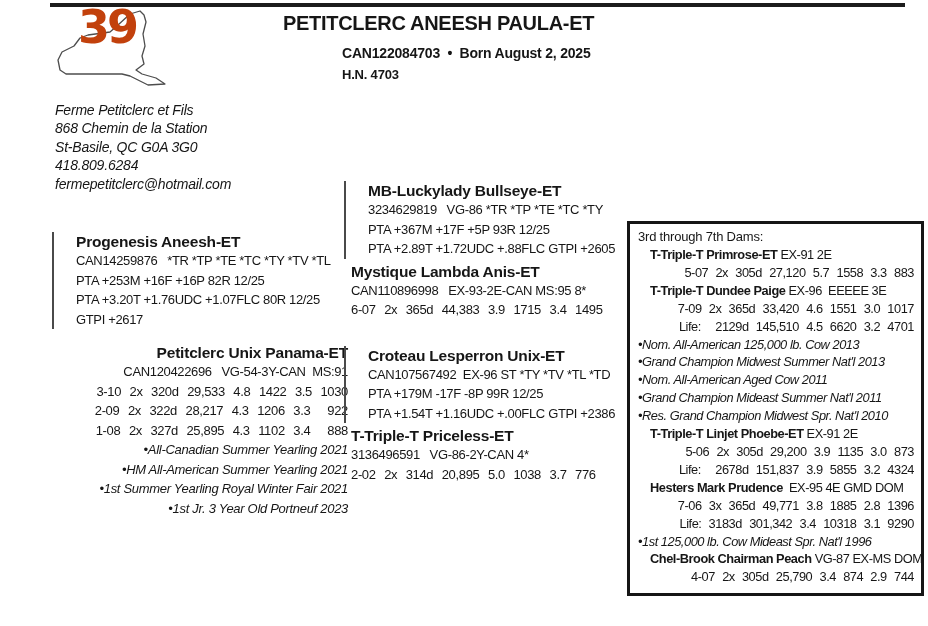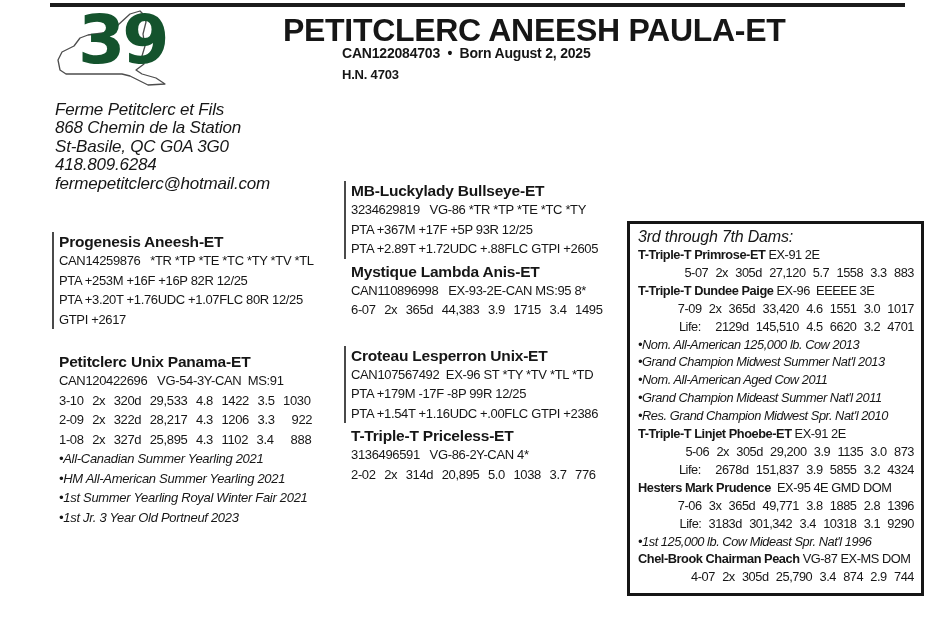--- a/index.html
+++ b/index.html
@@ -6,58 +6,58 @@
   .page{
     position:relative;width:928px;height:626px;background:#ffffff;
     font-family:"Liberation Sans", sans-serif;color:#161616;overflow:hidden;
   }
   .topbar{position:absolute;left:50px;top:3px;width:855px;height:4px;background:#1c1c1c;}
 
   
   .lotwrap{position:absolute;left:52px;top:8px;width:122px;height:96px;}
   .lotwrap svg{position:absolute;left:0;top:0;}
   .lotnum{
-    position:absolute;left:26px;top:-8px;font-size:68px;font-weight:700;
-    letter-spacing:-3px;color:#14532d;font-family:"DejaVu Sans", sans-serif;
+    position:absolute;left:26px;top:-8px;font-size:46px;font-weight:700;
+    letter-spacing:-3px;color:#c2410c;font-family:"DejaVu Sans", sans-serif;
   }
 
   
   .title{
     position:absolute;left:283px;top:12px;width:420px;
-    font-size:32px;font-weight:700;letter-spacing:-0.3px;white-space:nowrap;
+    font-size:20px;font-weight:700;letter-spacing:-0.3px;white-space:nowrap;
   }
   .regline{position:absolute;left:342px;top:45px;font-size:14px;font-weight:700;letter-spacing:-0.2px;white-space:pre;}
   .hnline{position:absolute;left:342px;top:67px;font-size:13px;font-weight:700;letter-spacing:-0.2px;}
 
   
-  .consignor{position:absolute;left:55px;top:101px;font-style:italic;font-size:17px;line-height:18.4px;letter-spacing:-0.2px;}
+  .consignor{position:absolute;left:55px;top:101px;font-style:italic;font-size:14px;line-height:18.4px;letter-spacing:-0.2px;}
 
   
   .col{position:absolute;width:296px;}
   #col-left{left:52px;top:232px;}
   #col-middle{left:344px;top:181px;}
   .block{padding-left:7px;}
-  .block.bracket{border-left:2px solid #4a4a4a;padding-left:5px;}
+  .block.bracket{border-left:2px solid #4a4a4a;padding-left:22px;}
   .block + .block{margin-top:3px;}
-  .block.gap-sm{margin-top:23px;}
+  .block.gap-sm{margin-top:14px;text-align:right;}
   .block.gap-lg{margin-top:26px;}
   .bname{margin:0;font-size:15.5px;font-weight:700;letter-spacing:-0.2px;line-height:19px;white-space:nowrap;}
   .row{font-size:13px;line-height:19.5px;letter-spacing:-0.35px;white-space:pre;}
   .row.rec{word-spacing:1px;}
   .row.bullet{font-style:italic;letter-spacing:-0.3px;}
 
   
   .damsbox{
     position:absolute;left:627px;top:221px;width:276px;
     border:3px solid #161616;padding:4px 7px 7px 8px;background:#fff;
   }
-  .damsbox .heading{font-style:italic;font-size:16px;line-height:18px;letter-spacing:-0.2px;}
+  .damsbox .heading{font-size:13px;line-height:18px;letter-spacing:-0.2px;}
   .damsbox .row{font-size:12.8px;line-height:17.9px;letter-spacing:-0.45px;}
   .damsbox .row.rec{word-spacing:0.5px;text-align:right;}
-  .damsbox .row.name{font-weight:400;}
+  .damsbox .row.name{font-weight:400;margin-left:12px;}
   .nm{font-weight:700;}
 </style>
 </head>
 <body>
 
 <div class="page">
 
   <div class="topbar"></div>
 
   <div class="lotwrap">

